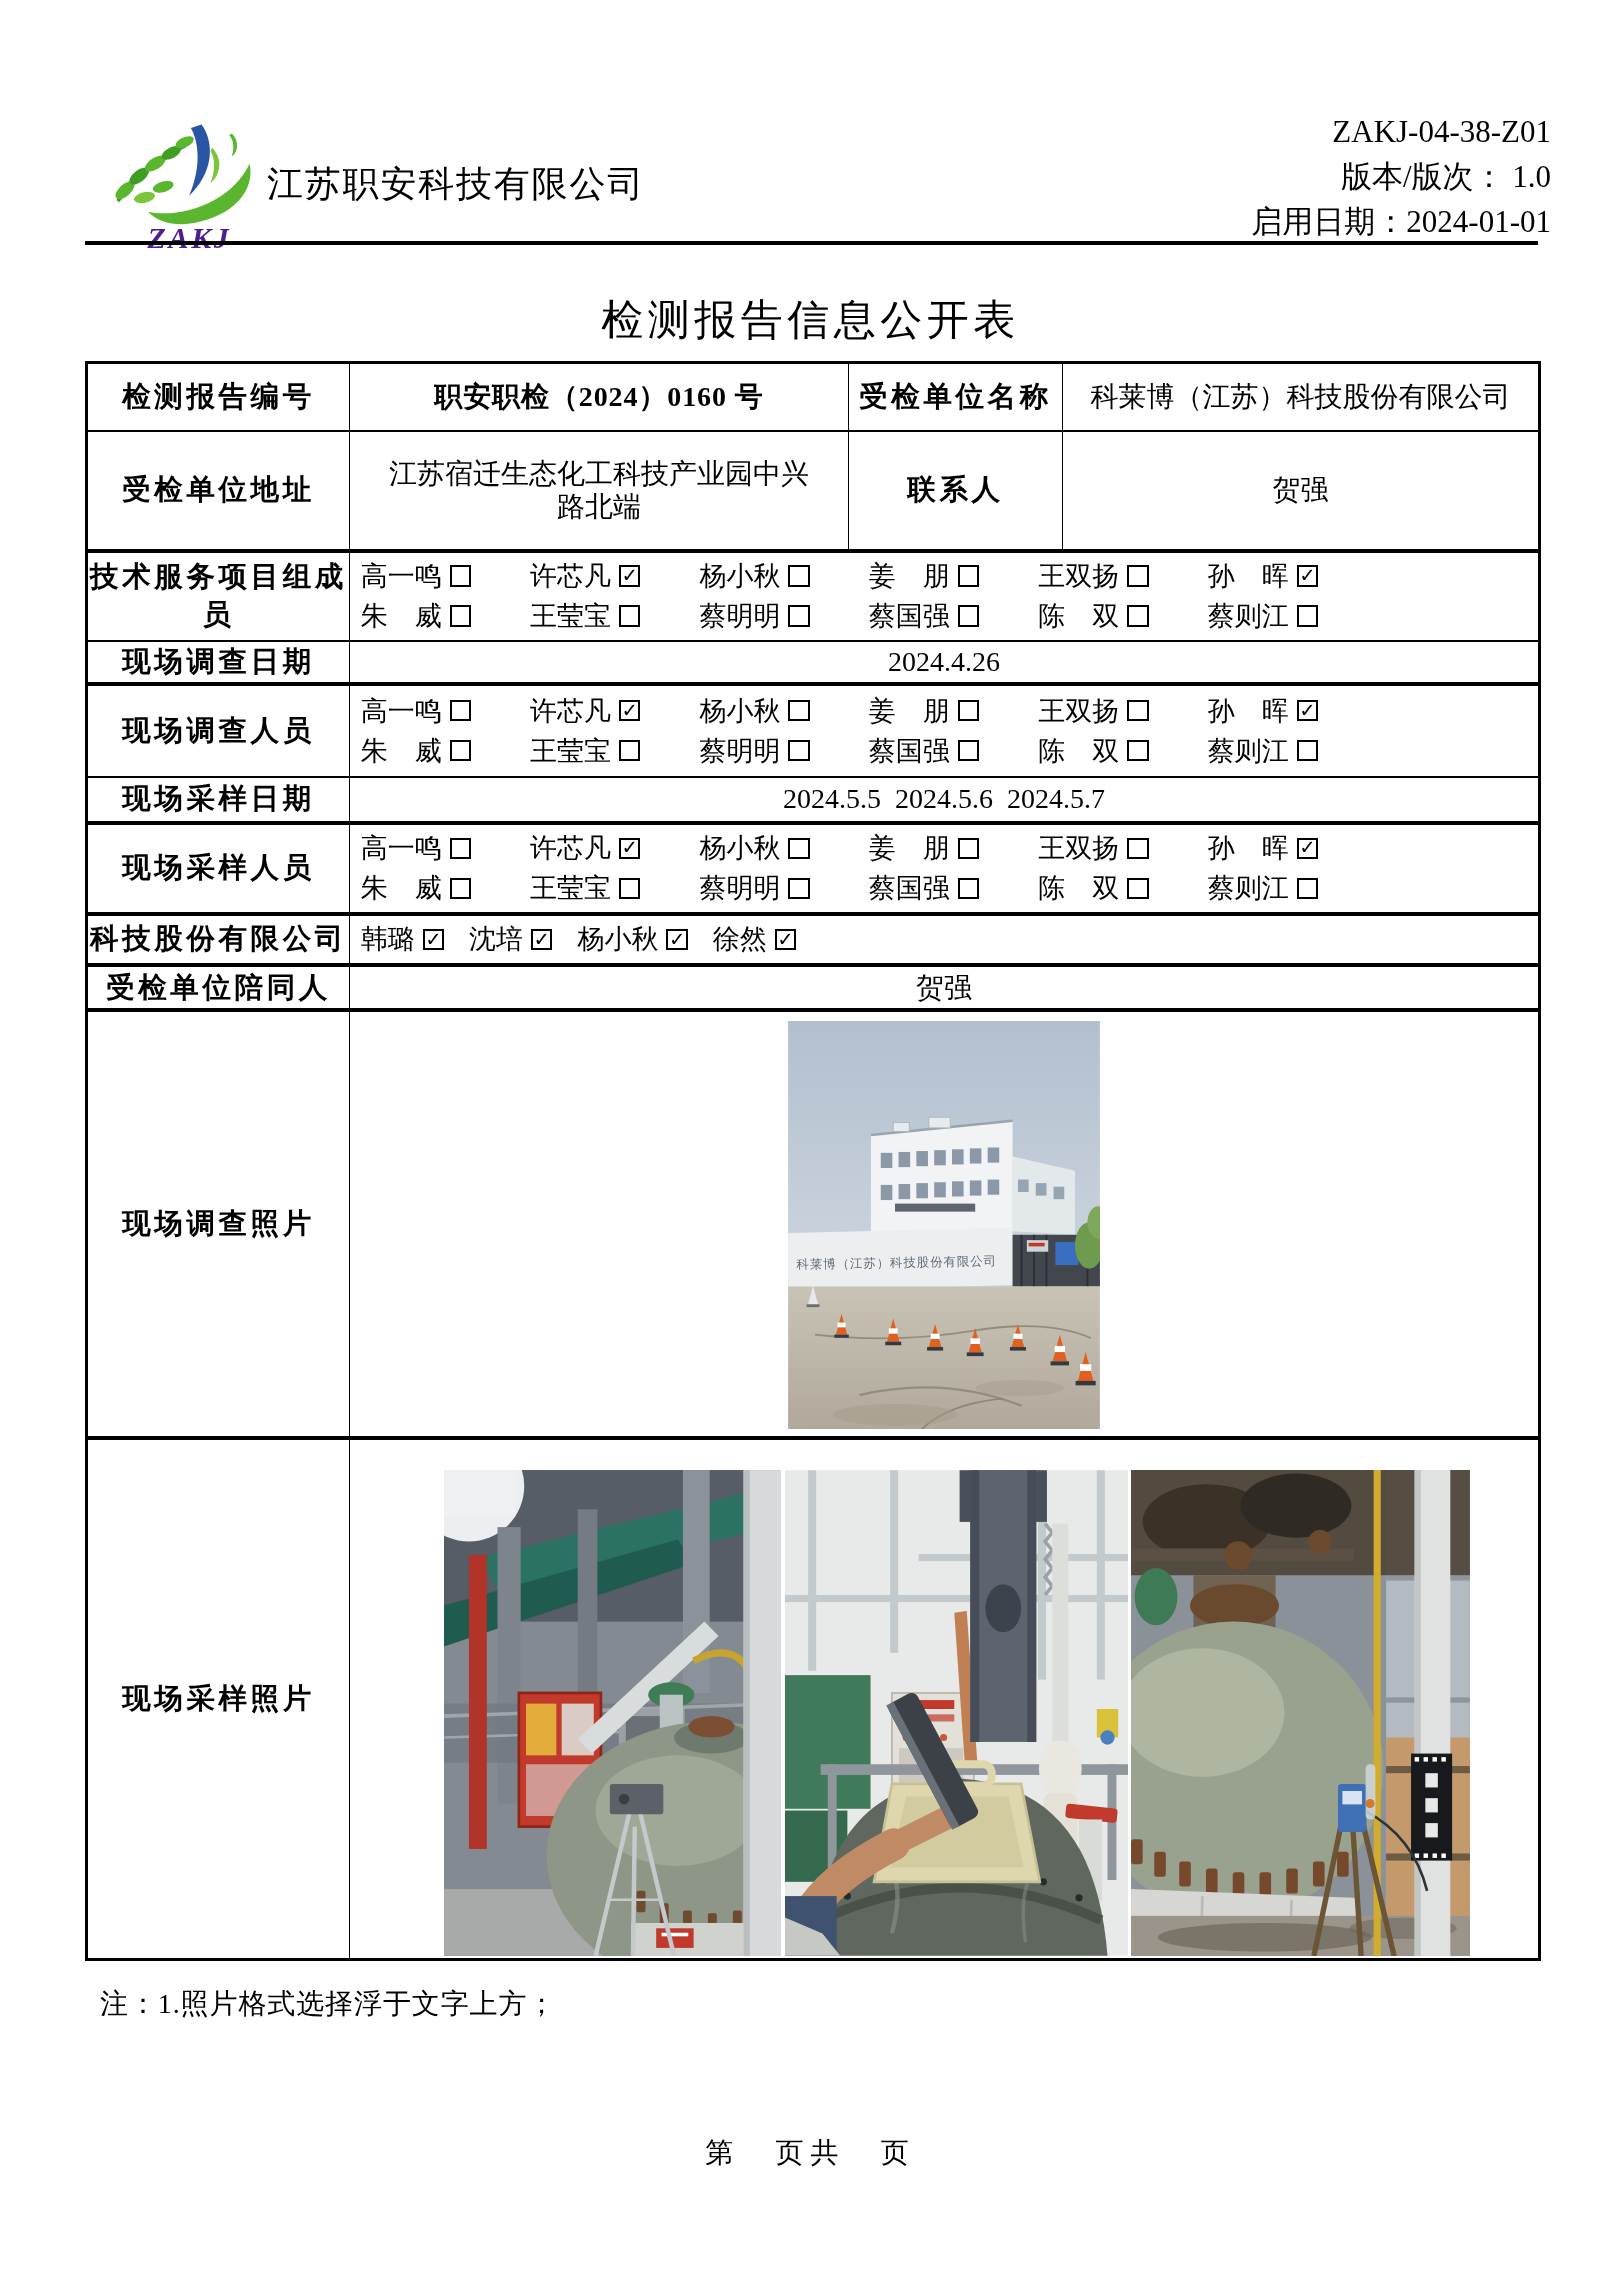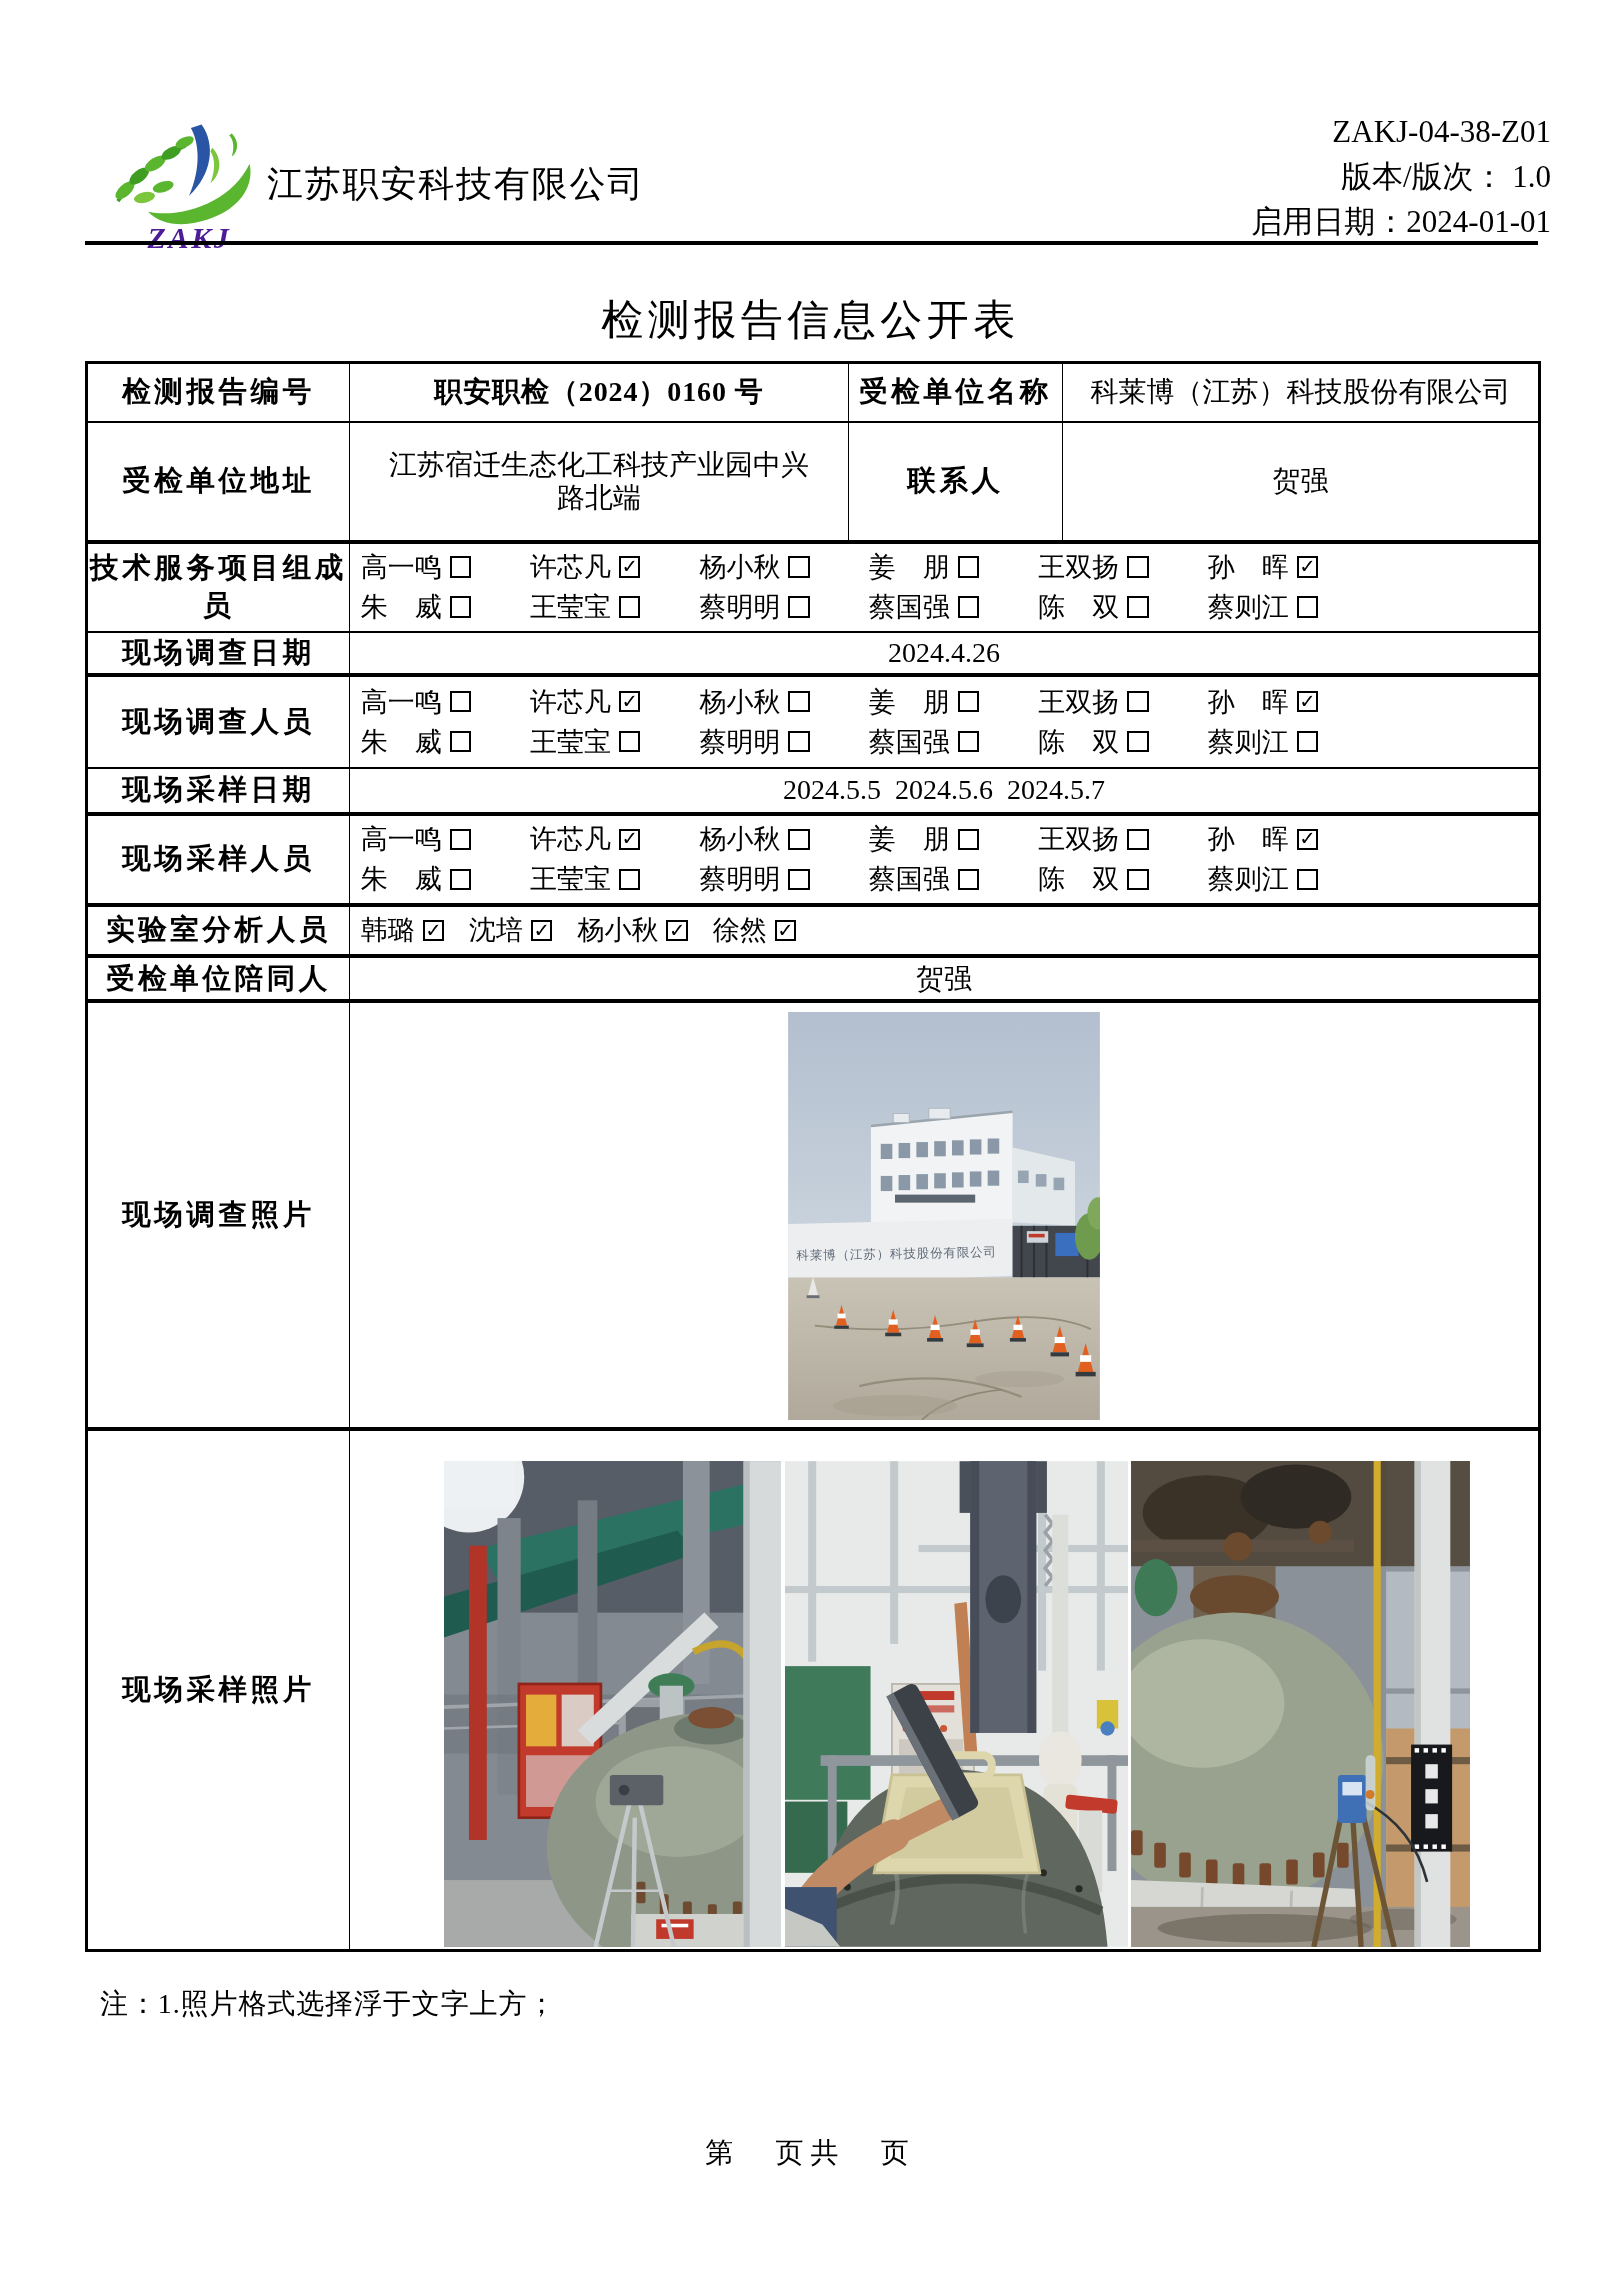--- a/index.html
+++ b/index.html
@@ -78,21 +78,21 @@
 
   <table class="report-table">
     <colgroup>
         <col style="width:263px">
         <col style="width:499px">
         <col style="width:214px">
         <col style="width:477px">
       </colgroup>
 
     <tbody>
-        <tr style="height:59px">
+        <tr style="height:68px">
       <th>检测报告编号</th>
       <td class="val-bold">职安职检（2024）0160 号</td>
       <th>受检单位名称</th>
       <td>科莱博（江苏）科技股份有限公司</td>
     </tr>
 
     <tr style="height:120px">
       <th>受检单位地址</th>
       <td class="addr">江苏宿迁生态化工科技产业园中兴路北端</td>
       <th>联系人</th>
@@ -169,21 +169,21 @@
               <span class="entry"><span class="nm">王莹宝</span><span class="cb"></span></span>
               <span class="entry"><span class="nm">蔡明明</span><span class="cb"></span></span>
               <span class="entry"><span class="nm">蔡国强</span><span class="cb"></span></span>
               <span class="entry"><span class="nm">陈　双</span><span class="cb"></span></span>
               <span class="entry"><span class="nm">蔡则江</span><span class="cb"></span></span>
             </div>
       </td>
     </tr>
 
     <tr class="hb" style="height:45px">
-      <th>实验室分析人员</th>
+      <th>科技股份有限公司</th>
       <td class="list" colspan="3">
         <div class="ckline lab">
               <span class="entry"><span class="nm">韩璐</span><span class="cb on">✓</span></span>
               <span class="entry"><span class="nm">沈培</span><span class="cb on">✓</span></span>
               <span class="entry"><span class="nm">杨小秋</span><span class="cb on">✓</span></span>
               <span class="entry"><span class="nm">徐然</span><span class="cb on">✓</span></span>
             </div>
       </td>
     </tr>
 

